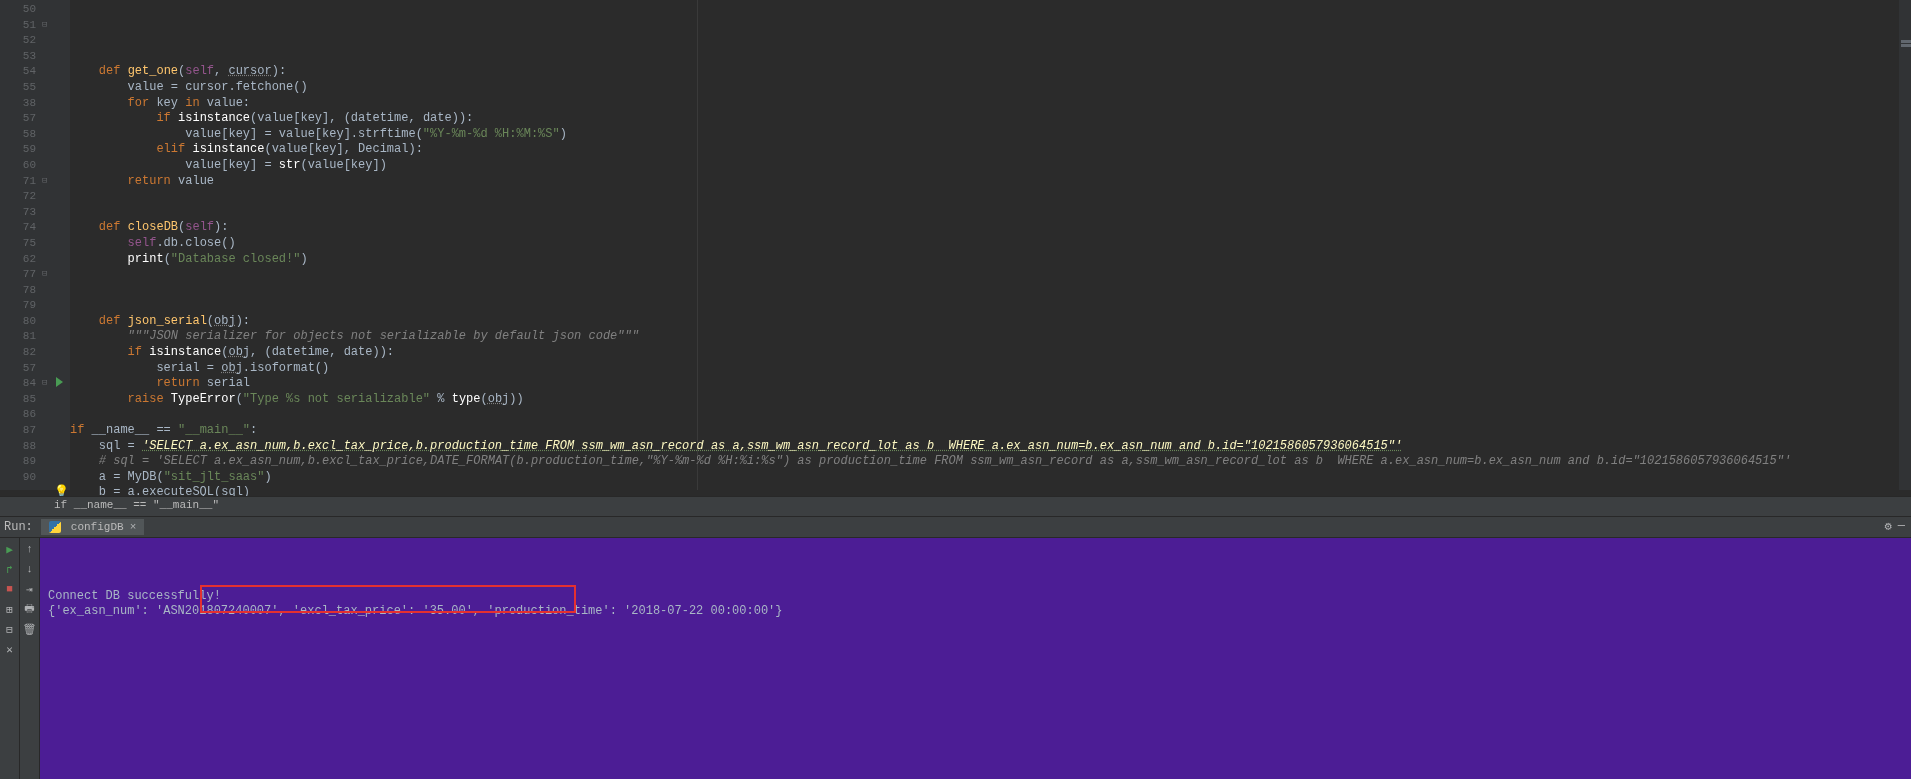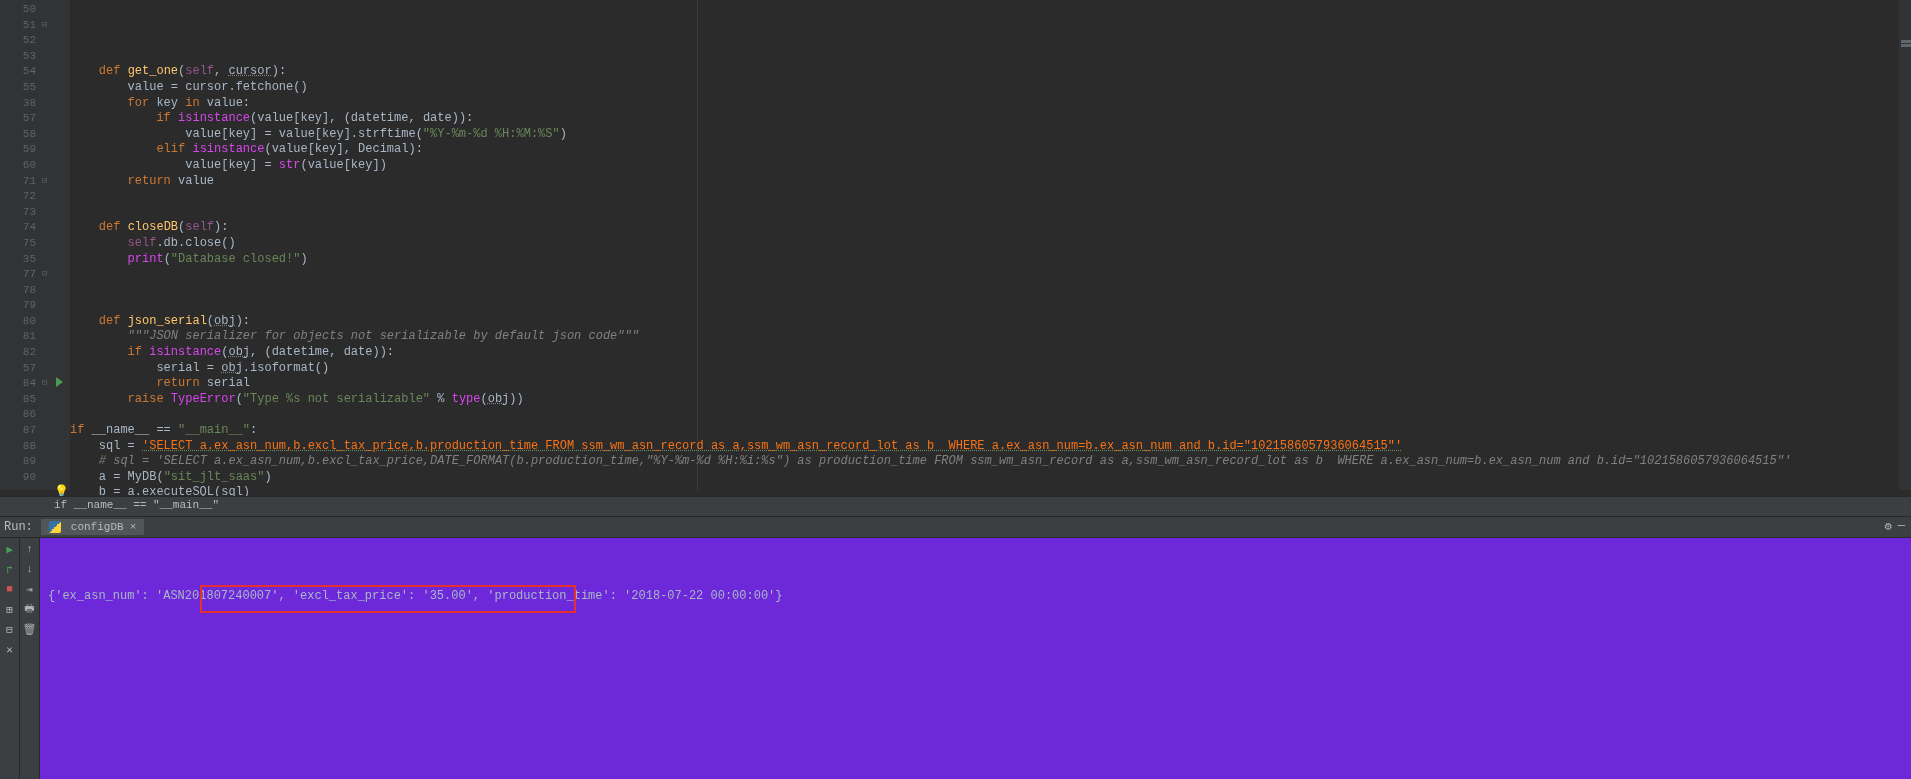--- a/index.html
+++ b/index.html
@@ -12,27 +12,27 @@
 .run-gutter { width:14px; background:#313335; position:relative; }
 .play-mark { position:absolute; left:0; width:0; height:0; border-left:7px solid #499c54; border-top:5px solid transparent; border-bottom:5px solid transparent; }
 .bulb-mark { position:absolute; left:-16px; width:10px; height:10px; color:#ffc66d; font-size:12px; }
 .code-area { flex:1; padding:2px 0 0 0; line-height:15.6px; white-space:pre; position:relative; }
 .split-line { position:absolute; left:627px; top:0; bottom:0; width:1px; background:#3a3a3a; }
 .row { height:15.6px; }
 .kw { color:#cc7832; }
 .self { color:#94558d; }
 .str { color:#6a8759; }
 .func { color:#ffc66d; }
-.builtin { color:#d946ef; }
+.builtin { color:#ffffff; }
 .comment { color:#808080; font-style:italic; }
 .under { text-decoration:underline dotted #808080; }
-.strunder { color:#f97316; text-decoration:underline dotted #6a8759;}
+.strunder { color:#fef9c3; text-decoration:underline dotted #6a8759;font-style:italic;}
 .hl-bg { background:#323232; }
 .breadcrumb { position:absolute; top:496px; left:0; right:0; height:20px; background:#3c3f41; color:#bbbbbb; font-size:11px; padding:2px 54px; border-top:1px solid #282828;}
-.run-tool { position:absolute; top:516px; left:0; right:0; bottom:0; background:#6d28d9; }
+.run-tool { position:absolute; top:516px; left:0; right:0; bottom:0; background:#4c1d95; }
 .run-header { height:22px; background:#3c3f41; border-top:1px solid #282828; border-bottom:1px solid #282828; display:flex; align-items:center; padding:0 4px; color:#bbbbbb; font-size:12px; }
 .run-tab { background:#515658; padding:2px 8px; margin-left:8px; border-radius:0; font-size:11px; display:flex; align-items:center; gap:6px;}
 .run-body { display:flex; height:calc(100% - 22px); }
 .run-left { width:20px; background:#3c3f41; display:flex; flex-direction:column; align-items:center; padding-top:4px; gap:6px; border-right:1px solid #282828;}
 .run-left2 { width:20px; background:#3c3f41; display:flex; flex-direction:column; align-items:center; padding-top:4px; gap:6px; border-right:1px solid #282828;}
 .tool-icon { width:14px; height:14px; color:#afb1b3; font-size:11px; display:flex; align-items:center; justify-content:center; cursor:pointer; }
 .console { flex:1; padding:4px 8px; line-height:15.6px; color:#a9b7c6; white-space:pre; font-size:12px; position:relative;}
 .red-box { position:absolute; border:2px solid #e53030; pointer-events:none; }
 .right-strip { position:absolute; top:0; right:0; width:12px; height:490px; background:#313335; }
 .scroll-hint { position:absolute; right:0; width:10px; height:3px; background:#a9b7c6; opacity:.4; }
@@ -55,21 +55,21 @@
       <div class="row">38</div>
       <div class="row">57</div>
       <div class="row">58</div>
       <div class="row">59</div>
       <div class="row">60</div>
       <div class="row">71</div>
       <div class="row">72</div>
       <div class="row">73</div>
       <div class="row">74</div>
       <div class="row">75</div>
-      <div class="row">35</div>
+      <div class="row">62</div>
       <div class="row">77</div>
       <div class="row">78</div>
       <div class="row">79</div>
       <div class="row">80</div>
       <div class="row">81</div>
       <div class="row">82</div>
       <div class="row">57</div>
       <div class="row">84</div>
       <div class="row">85</div>
       <div class="row">86</div>
@@ -183,20 +183,20 @@
     </div>
     <div class="run-left2">
       <span class="tool-icon">↑</span>
       <span class="tool-icon">↓</span>
       <span class="tool-icon">⇥</span>
       <span class="tool-icon">🖶</span>
       <span class="tool-icon">🗑</span>
     </div>
     <div class="console" id="console">
       <div class="red-box" style="left:160px; top:47px; width:376px; height:28px;"></div>
-    <div class="row">{'ex_asn_num': 'ASN201807240007', 'excl_tax_price': '35.00', 'production_time': '2018-07-22 00:00:00'}</div><div class="row"></div></div>
+    <div class="row">Connect DB successfully!</div><div class="row">{'ex_asn_num': 'ASN201807240007', 'excl_tax_price': '35.00', 'production_time': '2018-07-22 00:00:00'}</div><div class="row"></div></div>
   </div>
 </div>
 
 <div class="gear">
   <span>⚙</span>
   <span>—</span>
 </div>
 
 </body></html>

